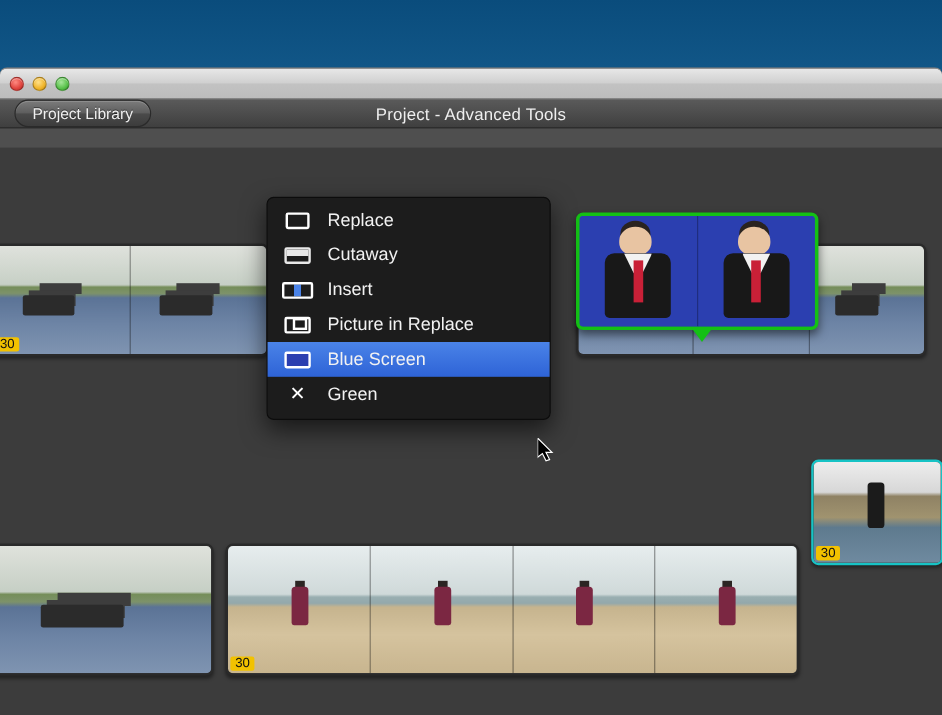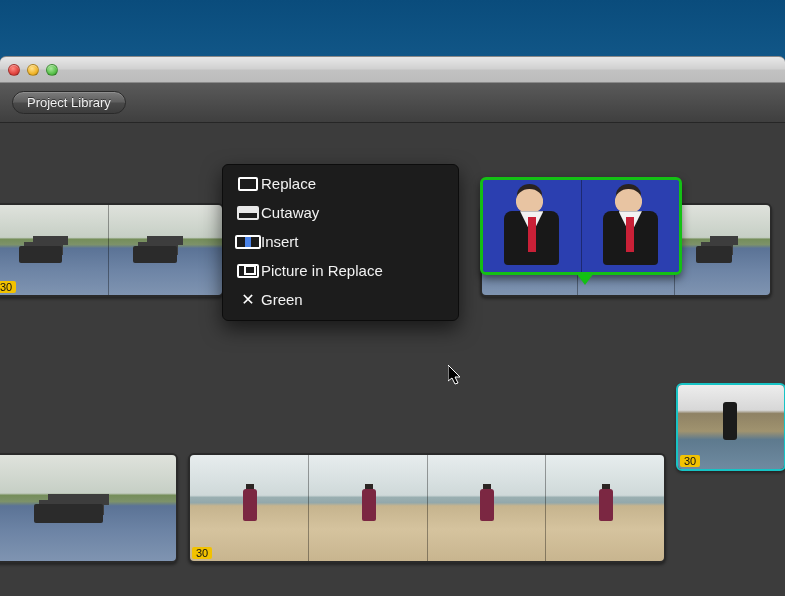--- a/index.html
+++ b/index.html
@@ -30,21 +30,21 @@
       display: flex;
       align-items: center;
       padding: 0 8px;
       gap: 7px;
     }
     .traffic { width: 12px; height: 12px; border-radius: 50%; border: 1px solid rgba(0,0,0,.25); box-shadow: inset 0 1px 0 rgba(255,255,255,.35); }
     .tl-red { background: radial-gradient(circle at 40% 35%, #ff8b82, #e0443e 60%, #b42b25); }
     .tl-yellow { background: radial-gradient(circle at 40% 35%, #ffe08a, #f0b429 60%, #bb8610); }
     .tl-green { background: radial-gradient(circle at 40% 35%, #a8e79b, #58c14a 60%, #2f8a24); }
     .toolbar {
-      height: 40px;
+      height: 24px;
       background: linear-gradient(180deg, #5a5a5a 0%, #3f3f3f 100%);
       border-bottom: 1px solid #262626;
       display: flex;
       align-items: center;
       padding: 0 12px;
       color: #e8e8e8;
       position: relative;
     }
     .btn-lozenge {
       background: linear-gradient(180deg, #7c7c7c 0%, #5e5e5e 48%, #4a4a4a 52%, #3c3c3c 100%);
@@ -143,21 +143,21 @@
       border: 1px solid #0c0c0c;
       border-radius: 6px;
       box-shadow: 0 8px 20px rgba(0,0,0,.6);
       padding: 4px 0 6px;
       color: #f2f2f2;
       z-index: 50;
     }
     .ctx-row {
       display: flex;
       align-items: center;
-      gap: 0;
+      gap: 12px;
       padding: 6px 14px 6px 12px;
       font-size: 15px;
     }
     .ctx-row.sel { background: linear-gradient(180deg,#4a83e8,#2e63d6); }
     .ctx-ic { width: 26px; height: 16px; display:flex; align-items:center; justify-content:center; }
     .ic-replace { width:20px; height:14px; border:2px solid #fff; border-radius:2px; }
     .ic-insert { width:26px; height:14px; border:2px solid #fff; border-radius:2px; position:relative; background:linear-gradient(90deg,transparent 36%,#4a83e8 36%,#4a83e8 64%,transparent 64%); }
     .ic-cutaway { width:22px; height:14px; border:2px solid #fff; border-radius:2px; background:linear-gradient(180deg,#fff 50%,transparent 50%); opacity:.9 }
     .ic-pip { width:22px; height:14px; border:2px solid #fff; border-radius:2px; position:relative; }
     .ic-pip::after{content:"";position:absolute;right:1px;bottom:1px;width:8px;height:6px;border:2px solid #fff;}
@@ -174,20 +174,21 @@
 
 <div class="window">
   <div class="titlebar">
     <span class="traffic tl-red"></span>
     <span class="traffic tl-yellow"></span>
     <span class="traffic tl-green"></span>
   </div>
 
   <div class="toolbar">
     <button class="btn-lozenge">Project Library</button>
+    <div class="title-text">Project - Advanced Tools</div>
   </div>
 
   <div class="workarea">
 
     <div class="timeline upper">
       <div class="clip" style="left:-8px; top:0; width:232px; height:94px;">
         <div class="thumbs">
           <div class="thumb th-ship"></div>
           <div class="thumb th-ship"></div>
         </div>
@@ -257,20 +258,26 @@
             <span class="ic-insert"></span>
           </span>
         <span>Insert</span>
       </div>
       <div class="ctx-row">
         <span class="ctx-ic">
             <span class="ic-pip"></span>
           </span>
         <span>Picture in Replace</span>
       </div>
+      <div class="ctx-row sel">
+        <span class="ctx-ic">
+            <span class="ic-bscreen"></span>
+          </span>
+        <span>Blue Screen</span>
+      </div>
       <div class="ctx-row">
         <span class="ctx-ic">
             <span class="ic-cancel">✕</span>
           </span>
         <span>Green</span>
       </div>
     </div>
 
     <svg class="cursor" width="18" height="22">
       <polygon points="0,0 0,16 4,13 7,19 10,18 7,12 12,12" fill="#000" stroke="#fff" stroke-width="1"></polygon>

